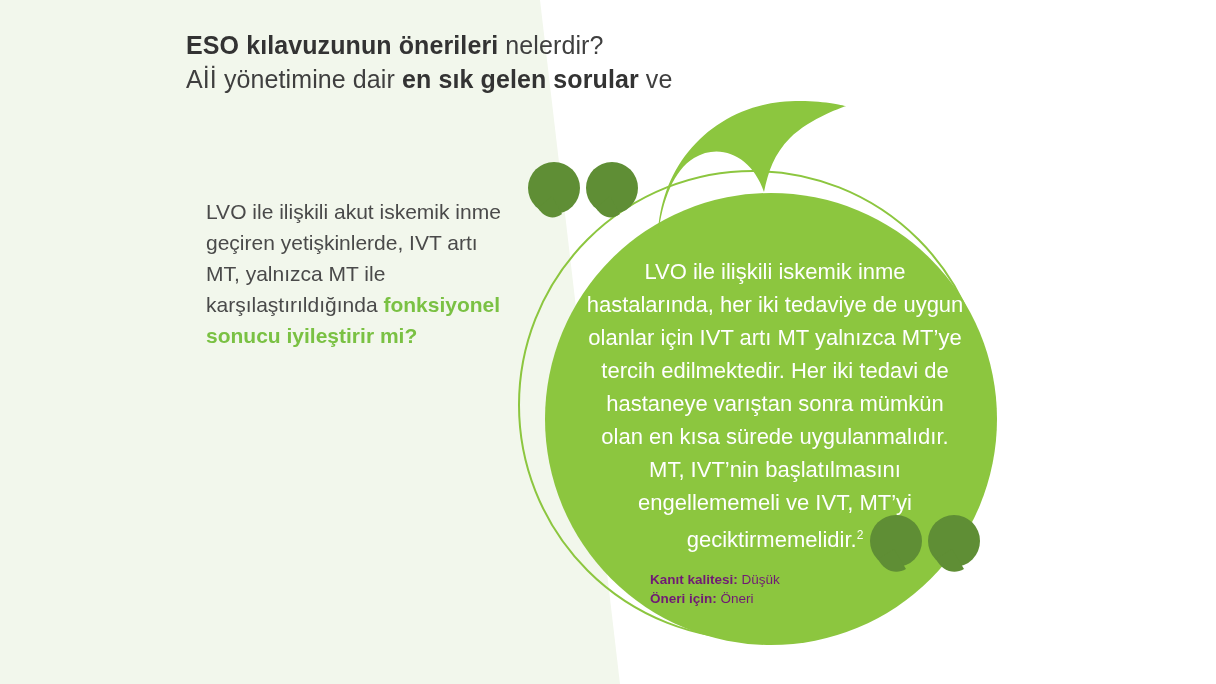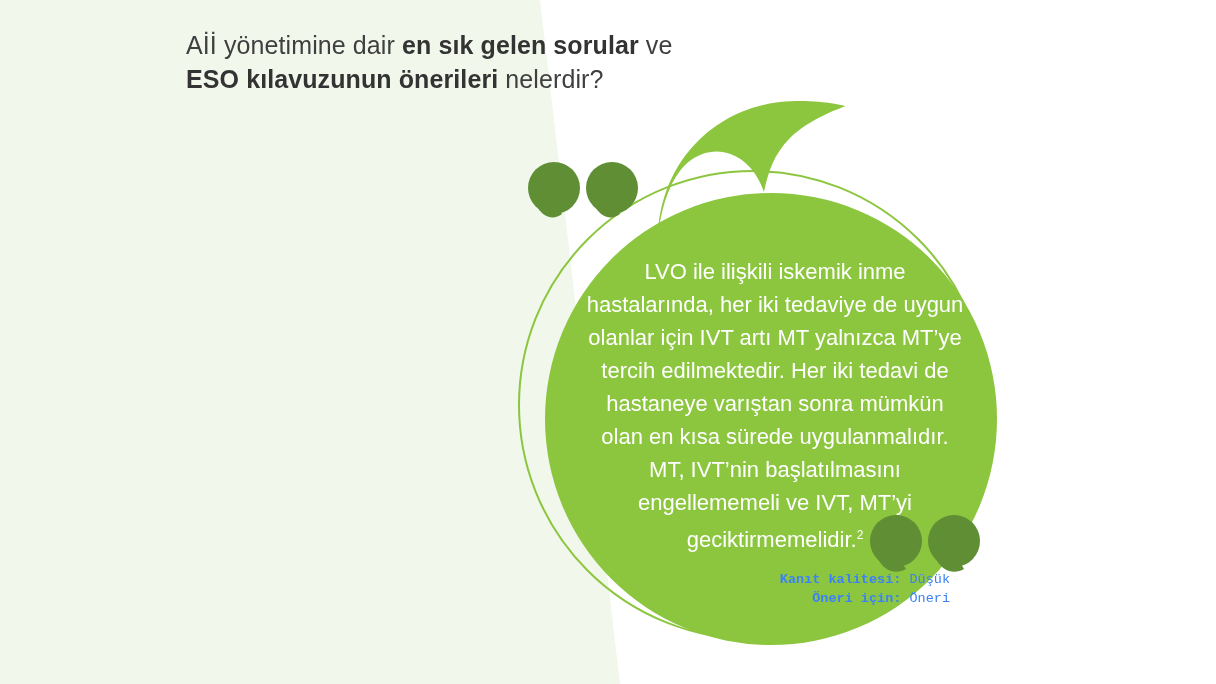--- a/index.html
+++ b/index.html
@@ -140,40 +140,42 @@
     font-size: 12px;
     vertical-align: super;
   }
 
   
   .grades {
     position: absolute;
     left: 150px;
     top: 480px;
     width: 300px;
-    text-align: right;
-    color: #3b82f6;
+    text-align: left;
+    color: #701a75;
     font-size: 13.5px;
     line-height: 19px;
-    font-family: Liberation Mono, monospace;
   }
   .grades b { font-weight: bold; }
 </style>
 </head>
 <body>
 
 <div class="slide">
 
   <div class="bg-wedge"></div>
 
   <div class="title-block">
+    <div class="title-line"><span class="title-strong">ESO kılavuzunun önerileri</span><span> nelerdir?</span></div>
     <div class="title-line"><span>Aİİ yönetimine dair </span><span class="title-strong">en sık gelen sorular</span><span> ve</span></div>
-    <div class="title-line"><span class="title-strong">ESO kılavuzunun önerileri</span><span> nelerdir?</span></div>
   </div>
 
+  <div class="question">
+    <span>LVO ile ilişkili akut iskemik inme geçiren yetişkinlerde, IVT artı MT, yalnızca MT ile karşılaştırıldığında </span><span class="accent">fonksiyonel sonucu iyileştirir mi?</span>
+  </div>
 
   <div class="circle-area">
 
     <div class="ring-outline"></div>
     <div class="ring-fill"></div>
 
     <div class="swoosh">
       <svg width="200" height="150" viewBox="0 0 200 150" xmlns="http://www.w3.org/2000/svg">
         <path d="M8,140 C10,70 60,14 130,6 C165,2 196,10 196,10 C196,10 160,22 140,42 C124,58 118,76 114,96 C102,60 70,46 44,62 C24,74 12,104 8,140 Z" fill="#8cc63f"></path>
       </svg>

